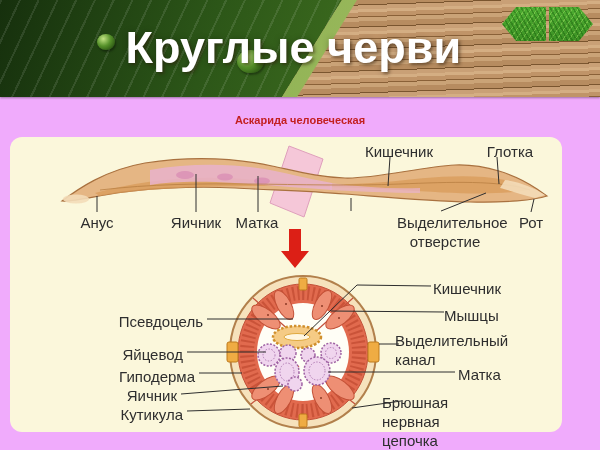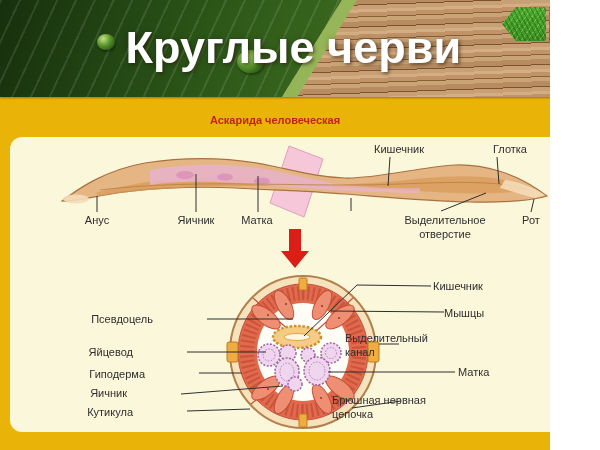--- a/index.html
+++ b/index.html
@@ -1,18 +1,18 @@
 <!DOCTYPE html>
 <html><head>
 <meta charset="utf-8">
 <style>
   html,body{margin:0;padding:0;}
   #slide{
-    position:relative;width:550px;height:450px;overflow:hidden;
-    background:#eab308;font-family:"Liberation Sans",sans-serif;
+    position:relative;width:600px;height:450px;overflow:hidden;
+    background:#f0abfc;font-family:"Liberation Sans",sans-serif;
   }
   
   #header{position:absolute;left:0;top:0;width:600px;height:97px;z-index:5;
     background:
       repeating-linear-gradient(178deg,
         #d4ae83 0px,#d4ae83 3px,#c09468 3px,#c09468 7px,
         #8a6138 7px,#8a6138 8px,#caa377 8px,#caa377 12px,
         #b78c60 12px,#b78c60 17px,#7a552f 17px,#7a552f 18px,
         #c9a076 18px,#c9a076 22px);
     box-shadow:0 1px 2px rgba(0,0,0,.35);}
@@ -39,21 +39,21 @@
       repeating-linear-gradient(-55deg,rgba(190,240,120,.35) 0 1px,transparent 1px 5px),
       linear-gradient(180deg,#4fae32,#3c9124);}
   #prev-arrow{left:502px;clip-path:polygon(0 50%,32% 0,100% 0,100% 100%,32% 100%);}
   #next-arrow{left:549px;clip-path:polygon(0 0,68% 0,100% 50%,68% 100%,0 100%);}
   
   #subtitle{position:absolute;left:50%;top:114px;transform:translateX(-50%);
     color:#c32020;font-size:11px;font-weight:bold;white-space:nowrap;z-index:2;}
   #figure-panel{position:absolute;left:10px;top:137px;width:552px;height:295px;
     background:#fbf7db;border-radius:12px;z-index:1;}
   #diagram-svg{position:absolute;left:0;top:0;width:600px;height:450px;z-index:2;pointer-events:none;}
-  .lbl{position:absolute;z-index:3;font-size:11px;color:#2e2e2e;line-height:1.25;white-space:nowrap;}
+  .lbl{position:absolute;z-index:3;font-size:15px;color:#2e2e2e;line-height:1.25;white-space:nowrap;}
   .lbl.wrap{white-space:normal;}
   .center{transform:translateX(-50%);text-align:center;}
   .r{text-align:left;}
 </style>
 </head>
 <body>
 
 <div id="slide">
 
   <div id="header">

